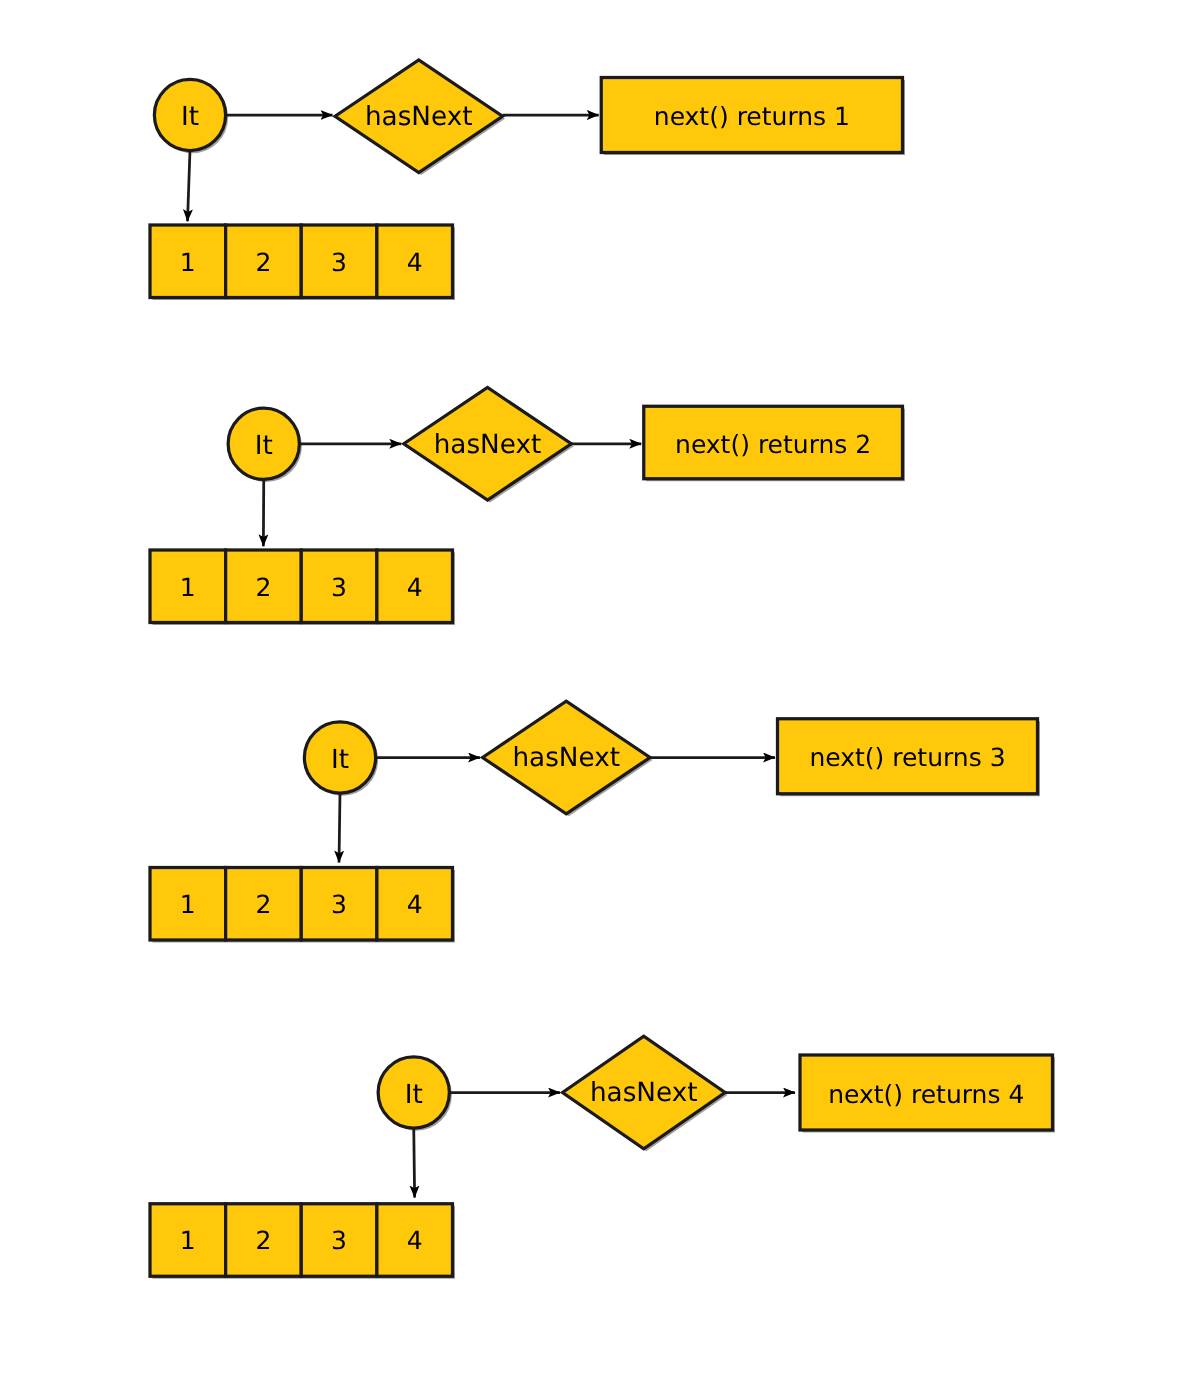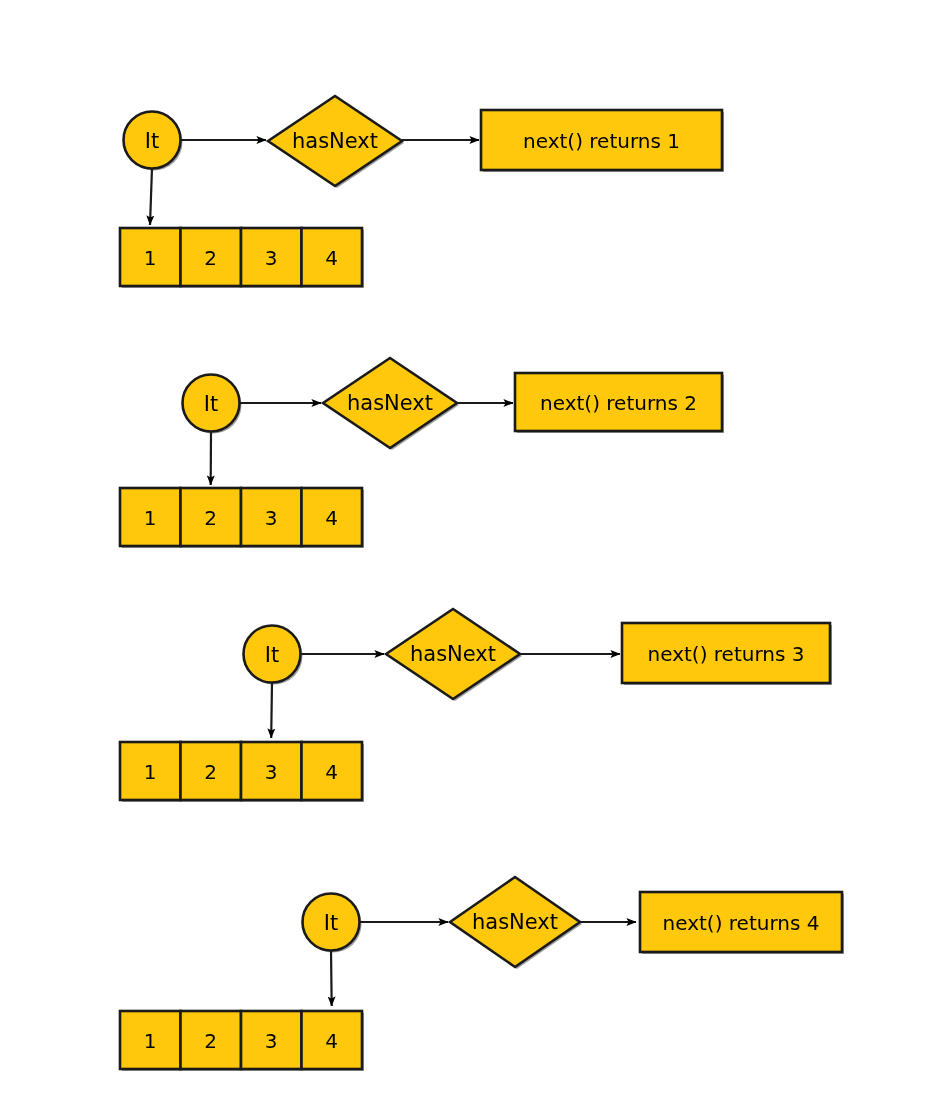--- a/index.html
+++ b/index.html
@@ -10,21 +10,20 @@
   body {
     width: 942px;
     height: 1098px;
     font-family: "DejaVu Sans", sans-serif;
     overflow: hidden;
   }
   #diagram-root {
     position: relative;
     width: 942px;
     height: 810px;
-    margin-top: 48px;
   }
   svg.diagram-svg {
     display: block;
     width: 942px;
     height: 1098px;
   }
   .shape-fill {
     fill: #FFC80A;
     stroke: #1A1A1A;
     stroke-width: 2.6;

